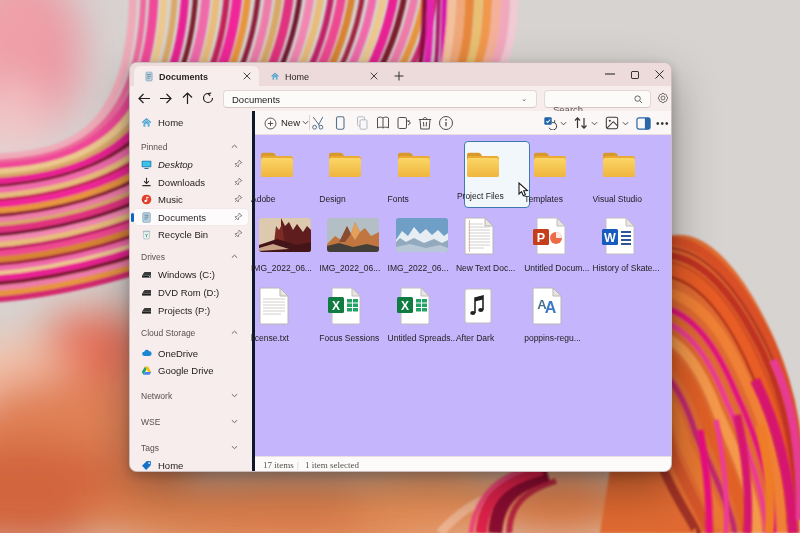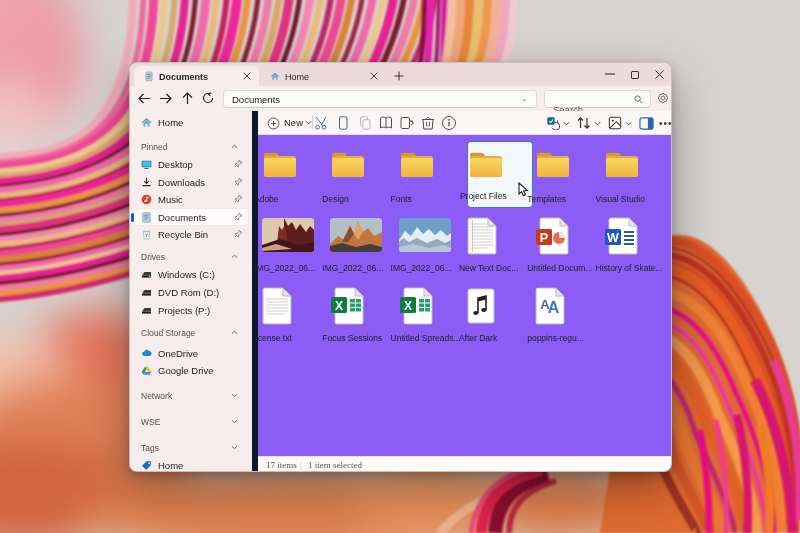--- a/index.html
+++ b/index.html
@@ -28,21 +28,21 @@
 #side { position:absolute; left:0; top:48px; width:122px; height:362px; background:#f7edec; }
 .sitem { position:absolute; left:4px; width:114px; height:16px; font-size:9.5px; color:#201a1c; }
 .sicon { position:absolute; left:7px; top:3px; width:11px; height:11px; }
 .stxt { position:absolute; left:24px; top:3px; white-space:nowrap; }
 .spin-svg { position:absolute; right:5px; top:3px; width:9px; height:9px; }
 .shead { position:absolute; left:11px; width:104px; font-size:8.5px; color:#5a4f50; }
 .schev-svg { position:absolute; right:7px; top:2px; width:7px; height:5px; }
 .sel-side { background:#fdfbfb; border-radius:4px; box-shadow:0 0 0 1px rgba(0,0,0,0.02); }
 .pill { position:absolute; left:-3px; top:4px; width:3px; height:9px; border-radius:2px; background:#0b66c2; }
 
-#content { position:absolute; left:122px; top:48px; width:421px; height:362px; background:#8b5cf6; border-left:6px solid #0f172a; }
+#content { position:absolute; left:122px; top:48px; width:421px; height:362px; background:#c4b5fd; border-left:3px solid #0f172a; }
 #toolbar { position:absolute; left:0; top:0; width:100%; height:24px; border-bottom:1px solid #e9dedd; background:#fbf7f6; }
 .ticon { position:absolute; top:4px; width:16px; height:16px; }
 #statusbar { position:absolute; left:0; bottom:0; width:100%; height:17px; border-top:1px solid #eae0df; font-size:9px; color:#55504f; background:#fdfbfa;font-family:Liberation Serif, serif; }
 
 .cell { position:absolute; width:66px; height:66px; text-align:left; }
 .clabel { position:absolute; left:-8px; right:-8px; top:51.5px; font-size:8.5px; color:#222; white-space:nowrap; overflow:hidden; }
 </style>
 </head>
 <body>
 <svg id="wall" viewBox="0 0 800 533" preserveAspectRatio="none">
@@ -225,21 +225,21 @@
     <div class="sitem" style="top:3px;">
       <svg class="sicon" viewBox="0 0 16 16">
           <path d="M8 1.5 L15 7.5 L13.9 8.6 L8 3.6 L2.1 8.6 L1 7.5 Z" fill="#3f96c8"></path>
           <path d="M3.5 8 L8 4.2 L12.5 8 L12.5 14 L9.6 14 L9.6 10 L6.4 10 L6.4 14 L3.5 14 Z" fill="#5cb3dd"></path>
         </svg>
       <span class="stxt">Home</span>
     </div>
     <div class="shead" style="top:31px;">Pinned<svg class="schev-svg" viewBox="0 0 8 5">
           <path d="M1 3.8 L4 1 L7 3.8" fill="none" stroke="#5a5251" stroke-width="1"></path>
         </svg></div>
-    <div class="sitem" style="top:45px;">
+    <div class="sitem" style="top:45px;font-style:italic;">
       <svg class="sicon" viewBox="0 0 16 16">
           <rect x="1" y="2.5" width="14" height="9.5" rx="1" fill="#1d7ab0"></rect>
           <rect x="2.2" y="3.7" width="11.6" height="7.1" fill="#3fc2e8"></rect>
           <rect x="5" y="13" width="6" height="1.4" fill="#1d5f88"></rect>
         </svg>
       <span class="stxt">Desktop</span>
         <svg class="spin-svg" viewBox="0 0 12 12">
           <path d="M7 1.5 L10.5 5 L8.2 5.8 L6.2 7.8 L5.6 10.6 L1.4 6.4 L4.2 5.8 L6.2 3.8 Z" fill="none" stroke="#6b6261" stroke-width="1"></path>
           <path d="M3.5 8.5 L1.5 10.5" stroke="#6b6261" stroke-width="1"></path>
         </svg>

